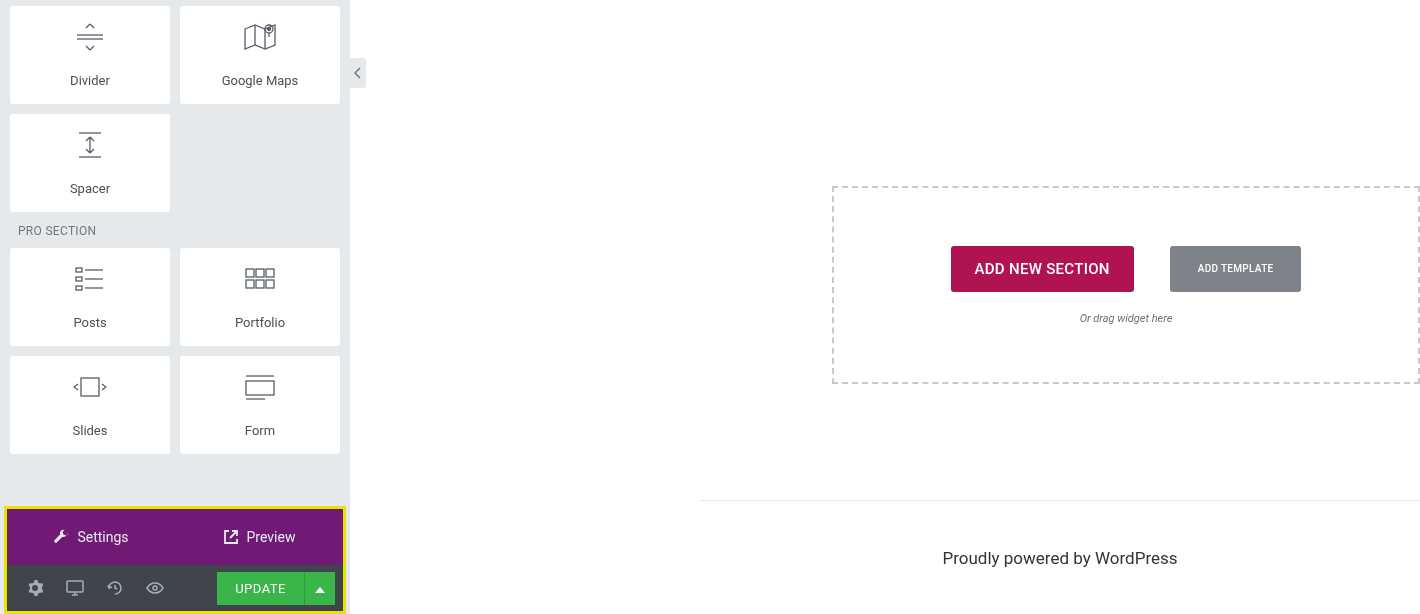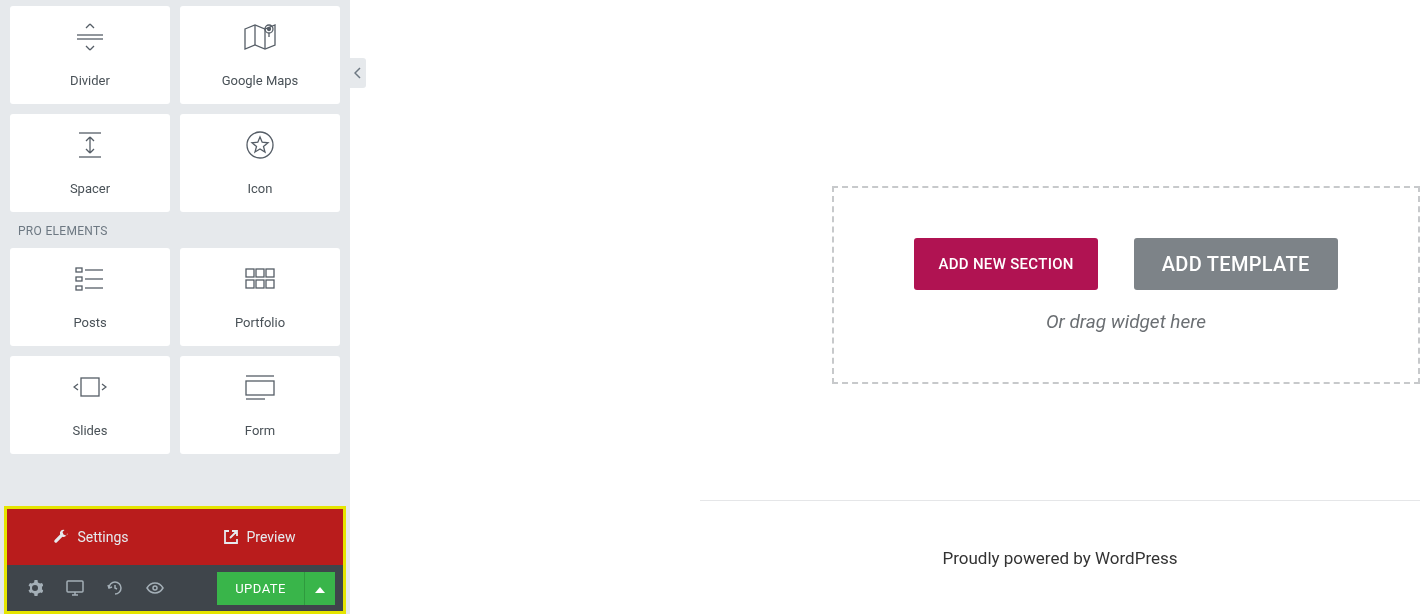--- a/index.html
+++ b/index.html
@@ -18,21 +18,21 @@
     .section-header { font-size: 12px; color: #6d7882; padding: 12px 8px 10px; letter-spacing: 0.3px; }
     
     .collapse-handle {
       position: absolute; left: 350px; top: 58px; width: 16px; height: 30px;
       background: #e6e9ec; display: flex; align-items: center; justify-content: center;
       cursor: pointer; border-radius: 0 3px 3px 0; color: #6d7882;
     }
     
     .panel-actions {
       position: absolute; bottom: 0; left: 4px; right: 4px; height: 108px;
-      background: #b91c1c; border: 3px solid #e5e500; z-index: 10;
+      background: #701a75; border: 3px solid #e5e500; z-index: 10;
     }
     .actions-top { height: 56px; display: flex; }
     .action-btn-top {
       flex: 1; display: flex; align-items: center; justify-content: center;
       gap: 8px; color: #e6eaee; font-size: 14px; cursor: pointer;
     }
     .actions-bottom { height: 46px; display: flex; align-items: center; padding: 0 8px 0 8px; background: #3f454b; }
     .bottom-icon { width: 40px; display: flex; justify-content: center; color: #a4afb7; cursor: pointer; }
     .bottom-spacer { flex: 1; }
     .update-btn {
@@ -50,24 +50,24 @@
       display: flex; flex-direction: column; align-items: center; justify-content: center;
     }
     .drop-buttons { display: flex; gap: 36px; margin-bottom: 20px; }
     .btn-add-section {
       background: #b01352; color: #fff; border: none; padding: 14px 24px;
       font-size: 15px; font-weight: 500; letter-spacing: 0.3px; cursor: pointer;
       border-radius: 3px;
     }
     .btn-add-template {
       background: #7d8388; color: #fff; border: none; padding: 14px 28px;
-      font-size: 20px; font-weight: 500; letter-spacing: 0.3px; cursor: pointer;
+      font-size: 10px; font-weight: 500; letter-spacing: 0.3px; cursor: pointer;
       border-radius: 3px;
     }
-    .drag-hint { font-style: italic; color: #6b6f73; font-size: 19px; }
+    .drag-hint { font-style: italic; color: #6b6f73; font-size: 11px; }
     .footer-line {
       position: absolute; top: 500px; left: 350px; right: 0; height: 1px; background: #e5e6e8;
     }
     .footer-credit {
       position: absolute; top: 548px; left: 350px; right: 0; text-align: center;
       font-size: 17px; color: #333;
     }
   </style>
 </head>
 <body>
@@ -101,32 +101,23 @@
       <div class="widget-item">
         <span class="widget-icon">
           <svg width="30" height="28" viewBox="0 0 30 28" fill="none" stroke="#555d66" stroke-width="1.3">
             <line x1="4" y1="2" x2="26" y2="2"></line>
             <line x1="4" y1="26" x2="26" y2="26"></line>
             <path d="M15 6 L11 10 M15 6 L19 10 M15 22 L11 18 M15 22 L19 18 M15 6 L15 22"></path>
           </svg>
         </span>
         <span class="widget-label">Spacer</span>
       </div>
-      <div class="widget-item">
-        <span class="widget-icon">
-          <svg width="30" height="30" viewBox="0 0 30 30" fill="none" stroke="#555d66" stroke-width="1.3">
-            <circle cx="15" cy="15" r="13"></circle>
-            <path d="M15 7 L17.2 12.2 L23 12.8 L18.5 16.5 L20 22 L15 19 L10 22 L11.5 16.5 L7 12.8 L12.8 12.2 Z"></path>
-          </svg>
-        </span>
-        <span class="widget-label">Icon</span>
-      </div>
-    </div>
-
-    <div class="section-header">PRO ELEMENTS</div>
+    </div>
+
+    <div class="section-header">PRO SECTION</div>
 
     <div class="widget-grid">
       <div class="widget-item">
         <span class="widget-icon">
           <svg width="30" height="24" viewBox="0 0 30 24" fill="none" stroke="#555d66" stroke-width="1.3">
             <rect x="1" y="1" width="6" height="4"></rect>
               <line x1="10" y1="3" x2="28" y2="3"></line>
             <rect x="1" y="10" width="6" height="4"></rect>
               <line x1="10" y1="12" x2="28" y2="12"></line>
             <rect x="1" y="19" width="6" height="4"></rect>

